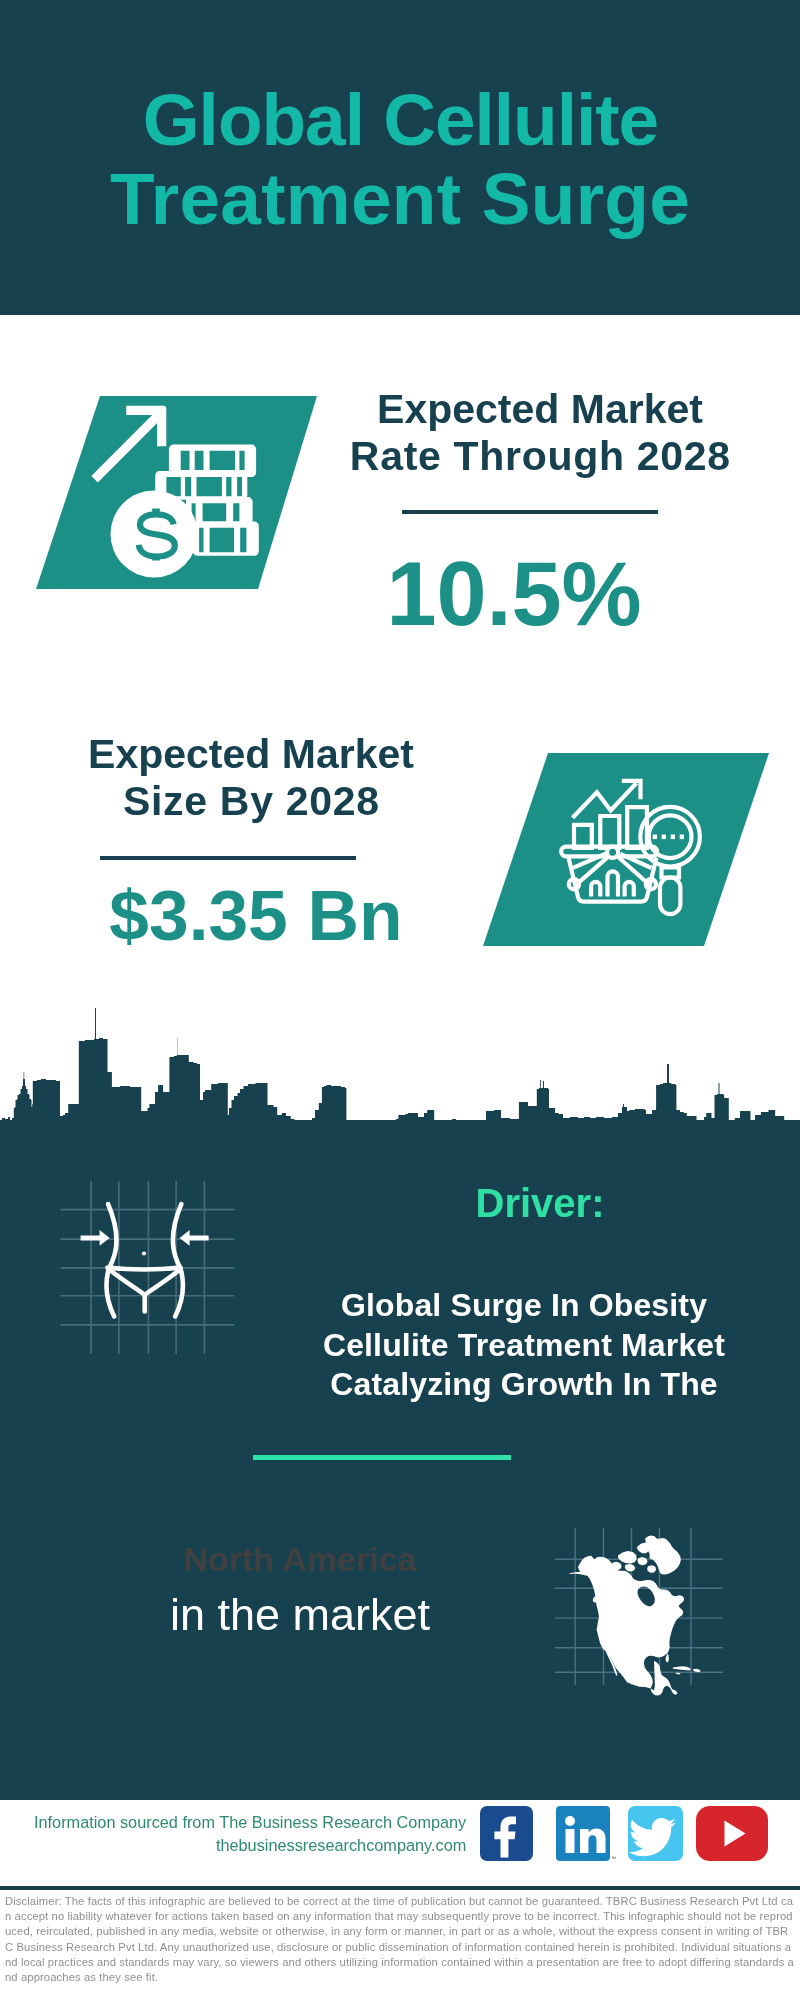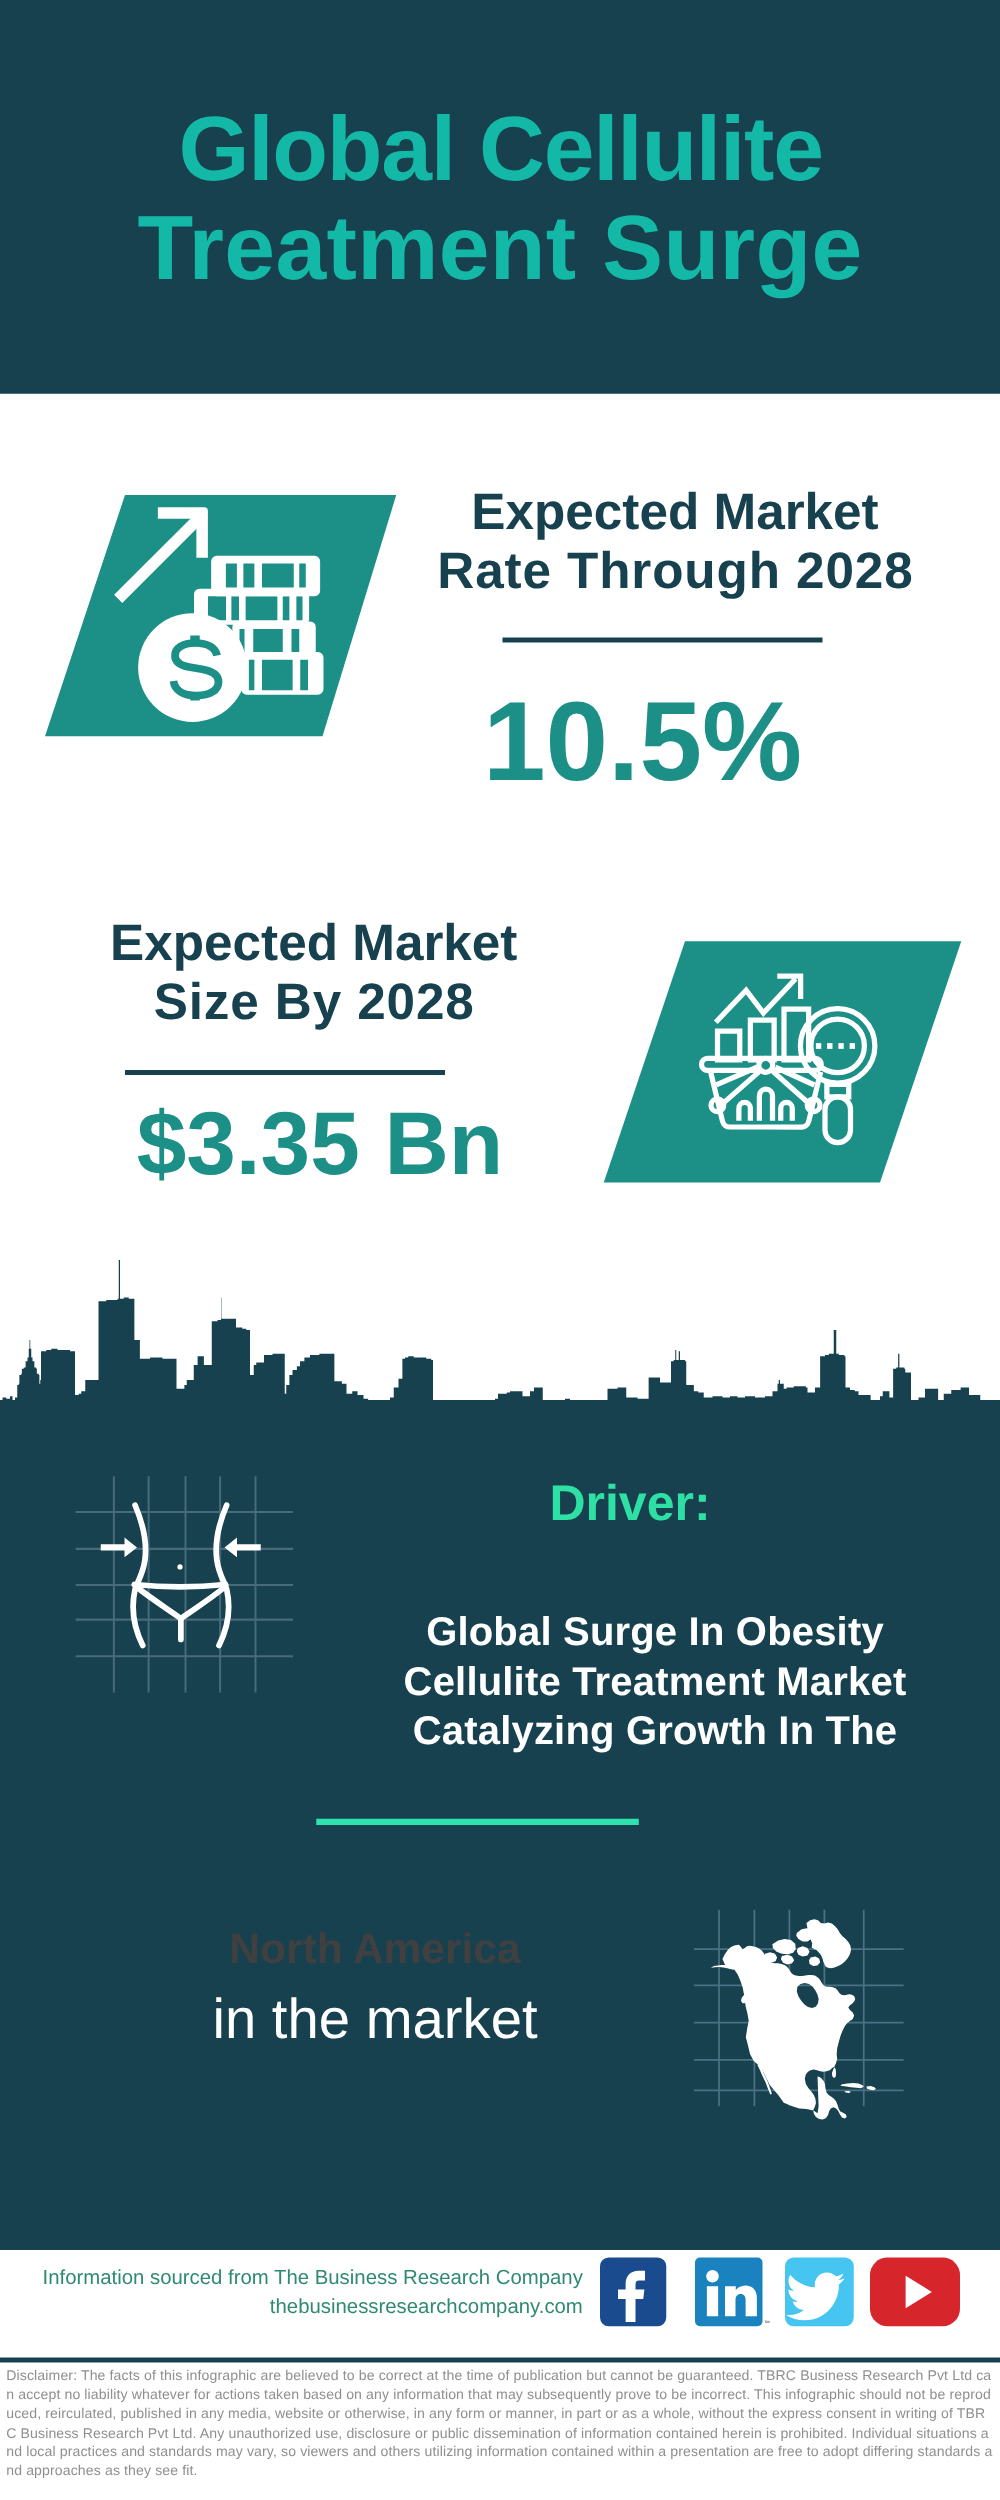--- a/index.html
+++ b/index.html
@@ -173,21 +173,21 @@
       <path d="M144.7,1295 v16.5"></path>
     </g>
     <circle cx="144" cy="1253.5" r="2.1" fill="#ffffff"></circle>
     <g fill="#ffffff">
       <path d="M80.6,1235.4 h19 v-5.4 l10,7.9 l-10,7.9 v-5.4 h-19 z"></path>
       <path d="M208.6,1235.4 h-19 v-5.4 l-10,7.9 l10,7.9 v-5.4 h19 z"></path>
     </g>
   </svg>
 
   <div>
-    <div class="drv-h" style="left:284px;top:1181px;width:440px;">Driver:</div>
+    <div class="drv-h" style="left:320px;top:1181px;width:440px;">Driver:</div>
     <div class="drv-b" style="left:294px;top:1244px;width:460px;">
       <div>Global Surge In Obesity</div>
       <div>Cellulite Treatment Market</div>
       <div>Catalyzing Growth In The</div>
     </div>
   </div>
 
   <div class="rule-grn" style="left:253px;top:1455px;width:258px;"></div>
 
   <svg class="para" style="left:555px;top:1515px;" width="170" height="190" viewBox="0 0 170 190">

